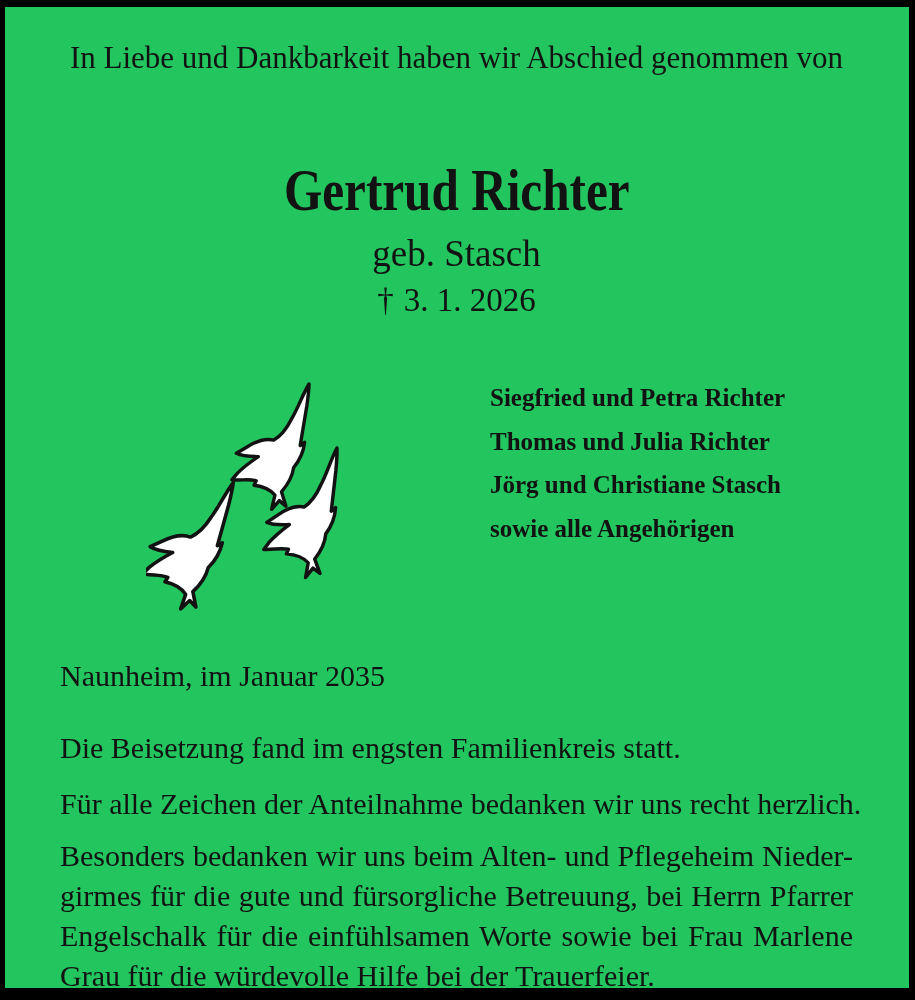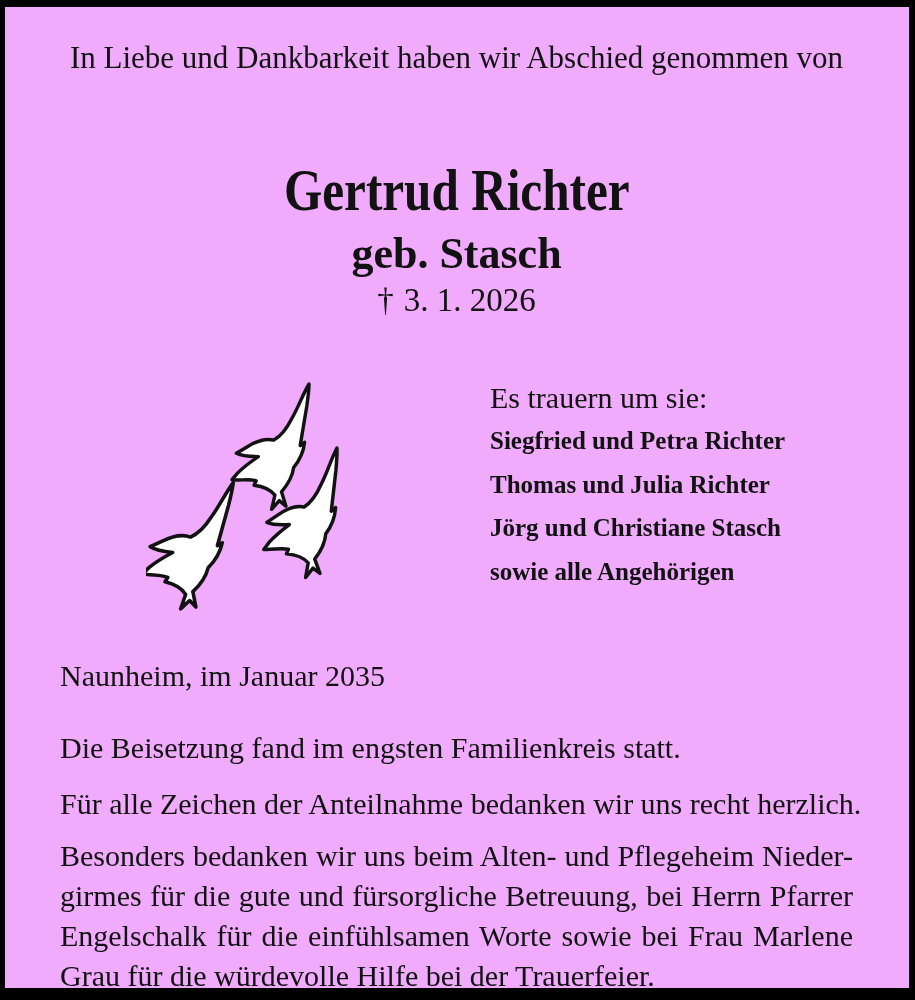--- a/index.html
+++ b/index.html
@@ -1,20 +1,20 @@
 <!DOCTYPE html>
 <html><head>
 <meta charset="utf-8">
 <style>
   html, body { margin: 0; padding: 0; background: #000; }
   .card {
     box-sizing: border-box;
     width: 915px;
     height: 1000px;
-    background: #f0abfc;
+    background: #22c55e;
     border-style: solid;
     border-color: #000000;
     border-width: 7px 6px 12px 5px;
     padding: 0 56px 0 55px;
     font-family: "Liberation Serif", serif;
     color: #121212;
     overflow: hidden;
     position: relative;
   }
   .intro-line {
@@ -33,23 +33,22 @@
     white-space: nowrap;
   }
   .deceased-name .squeeze {
     display: inline-block;
     transform: scaleX(0.82);
     transform-origin: 50% 50%;
   }
   .maiden-name {
     margin-top: 7px;
     text-align: center;
-    font-size: 44px;
+    font-size: 37px;
     line-height: 38px;
-    font-weight: bold;
   }
   .dates-row {
     margin-top: 7px;
     display: flex;
     justify-content: center;
     align-items: baseline;
     gap: 80px;
     font-size: 33px;
     line-height: 40px;
   }
@@ -152,21 +151,20 @@
                      C69 13 70 6 70 0 Z" fill="#ffffff" stroke="#121212" stroke-width="3.1" stroke-linejoin="round" stroke-linecap="round"></path>
           </g>
         </defs>
         <use href="#bird" transform="translate(86,2) scale(1.1)"></use>
         <use href="#bird" transform="translate(0,96) scale(1.15) rotate(6 35 58)"></use>
         <use href="#bird" transform="translate(116,68) scale(1.12) rotate(-3 35 58)"></use>
       </svg>
     </div>
 
     <div class="mourners-col">
-      <div class="mourners-heading">Es trauern um sie:</div>
       <div class="mourner-name">Siegfried und Petra Richter</div>
       <div class="mourner-name">Thomas und Julia Richter</div>
       <div class="mourner-name">Jörg und Christiane Stasch</div>
       <div class="mourner-name">sowie alle Angehörigen</div>
     </div>
   </div>
 
   <div class="place-date">Naunheim, im Januar 2035</div>
 
   <div class="para para-1">Die Beisetzung fand im engsten Familienkreis statt.</div>

